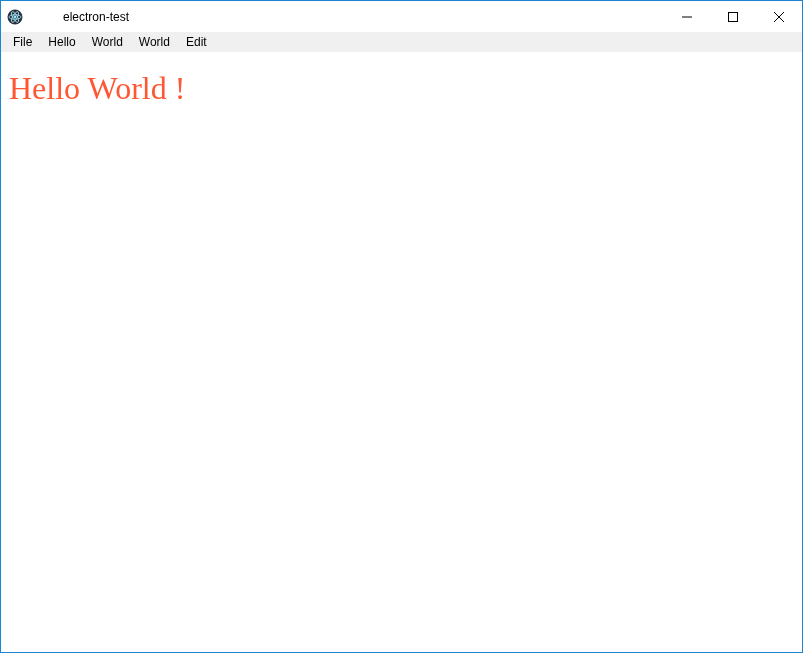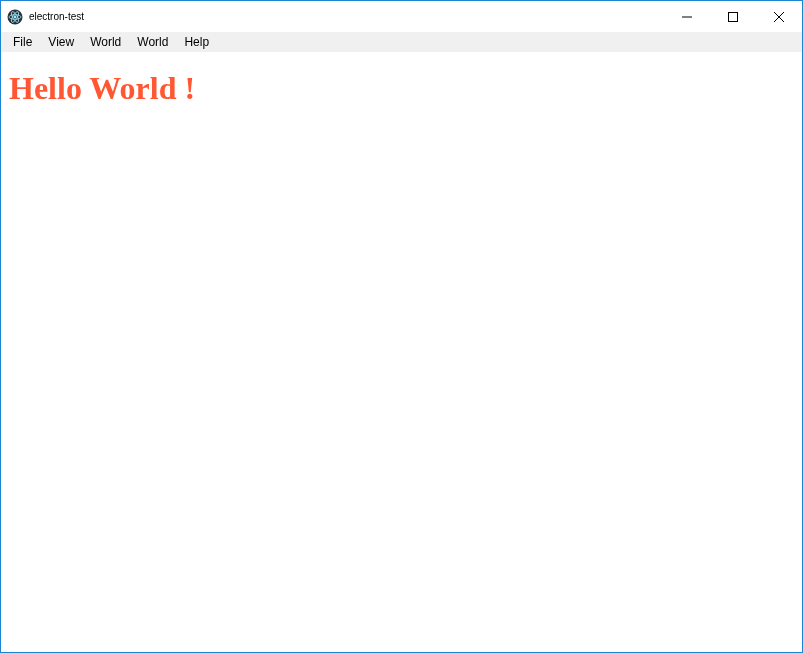--- a/index.html
+++ b/index.html
@@ -36,22 +36,23 @@
       margin-right: 6px;
       display: flex;
       align-items: center;
       justify-content: center;
     }
     .titlebar-icon svg {
       width: 16px;
       height: 16px;
     }
     .titlebar-title {
-      font-size: 10px;
+      font-size: 12px;
       color: #000;
+      margin-left: 34px;
     }
     .window-controls {
       position: absolute;
       right: 0;
       top: 0;
       height: 31px;
       display: flex;
     }
     .window-control {
       width: 46px;
@@ -80,21 +81,21 @@
       text-align: center;
     }
     .content {
       flex: 1;
       background: #fff;
       padding: 18px 8px;
     }
     .hello {
       font-family: "Times New Roman", serif;
       font-size: 32px;
-      font-weight: bold;
+      font-weight: normal;
       color: #ff5733;
     }
   </style>
 </head>
 <body>
 
 <div class="window">
   <div class="titlebar">
     <span class="titlebar-icon">
       <svg viewBox="0 0 16 16">
@@ -121,22 +122,22 @@
         <svg viewBox="0 0 10 10">
           <line x1="0" y1="0" x2="10" y2="10" stroke="#000" stroke-width="1"></line>
           <line x1="10" y1="0" x2="0" y2="10" stroke="#000" stroke-width="1"></line>
         </svg>
       </div>
     </div>
   </div>
 
   <div class="menubar">
     <span class="menu-item">File</span>
-    <span class="menu-item">View</span>
+    <span class="menu-item">Hello</span>
     <span class="menu-item">World</span>
     <span class="menu-item">World</span>
-    <span class="menu-item">Help</span>
+    <span class="menu-item">Edit</span>
   </div>
 
   <div class="content">
     <h1 class="hello">Hello World !</h1>
   </div>
 </div>
 
 </body></html>

